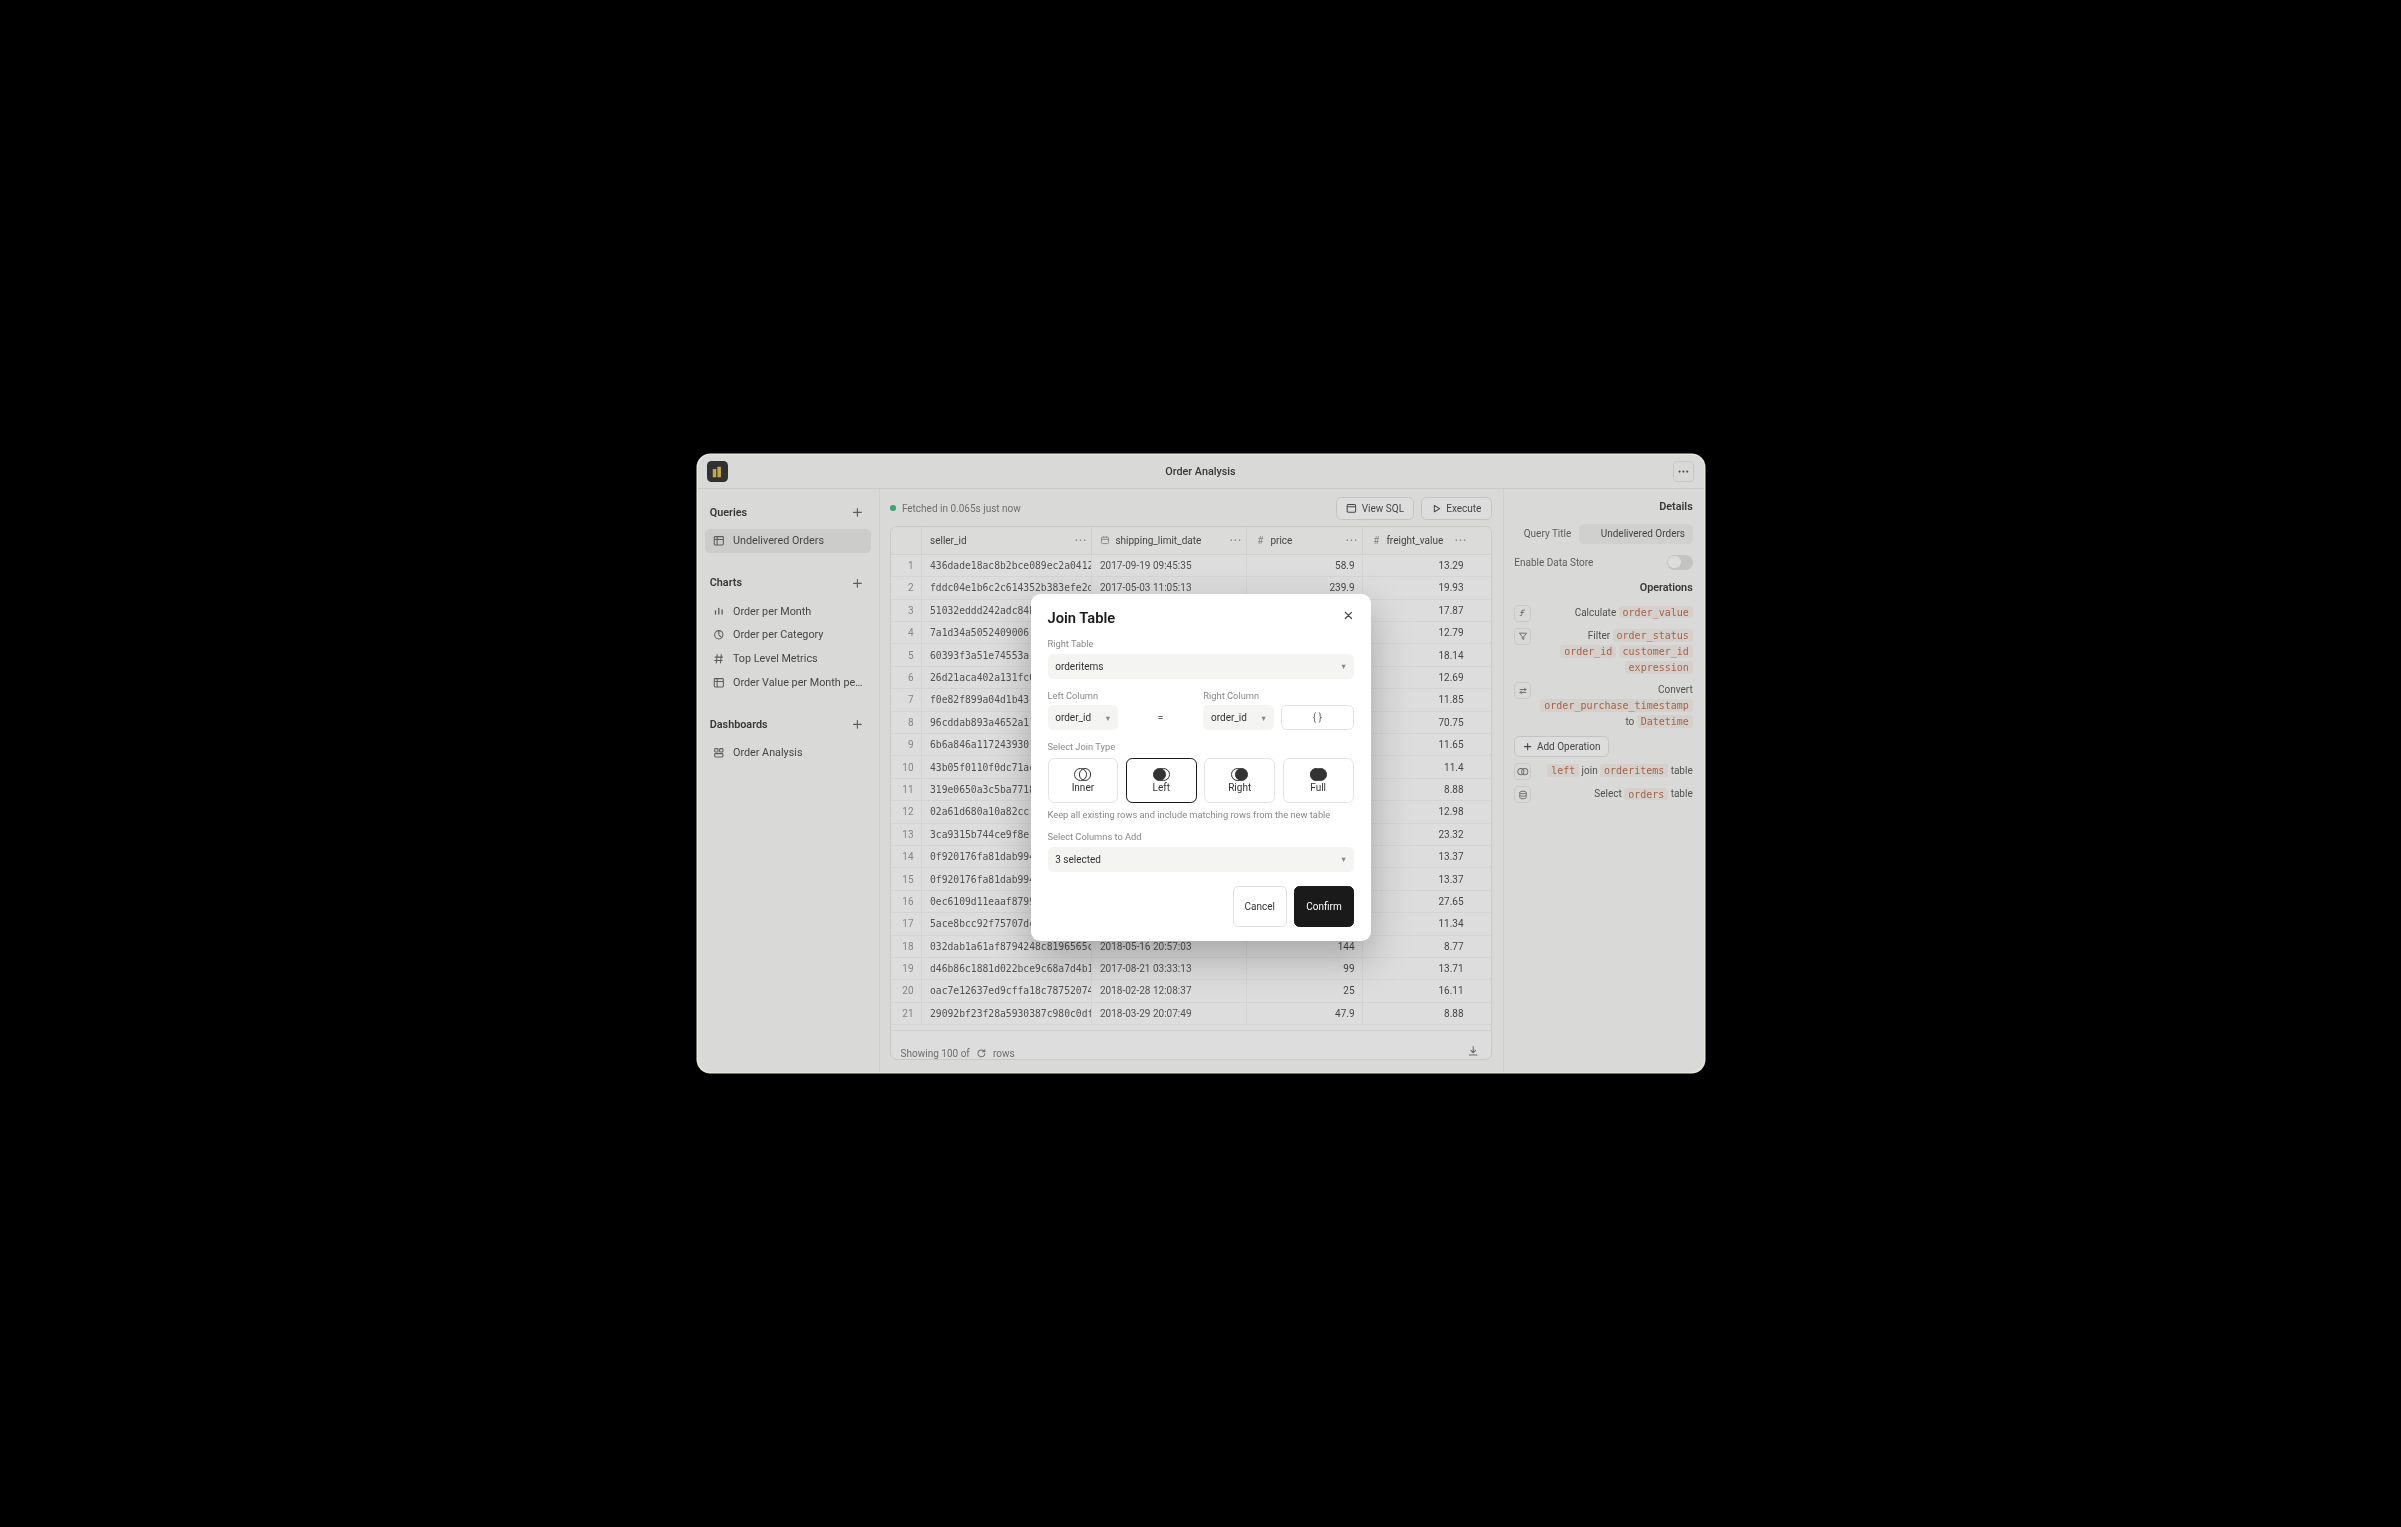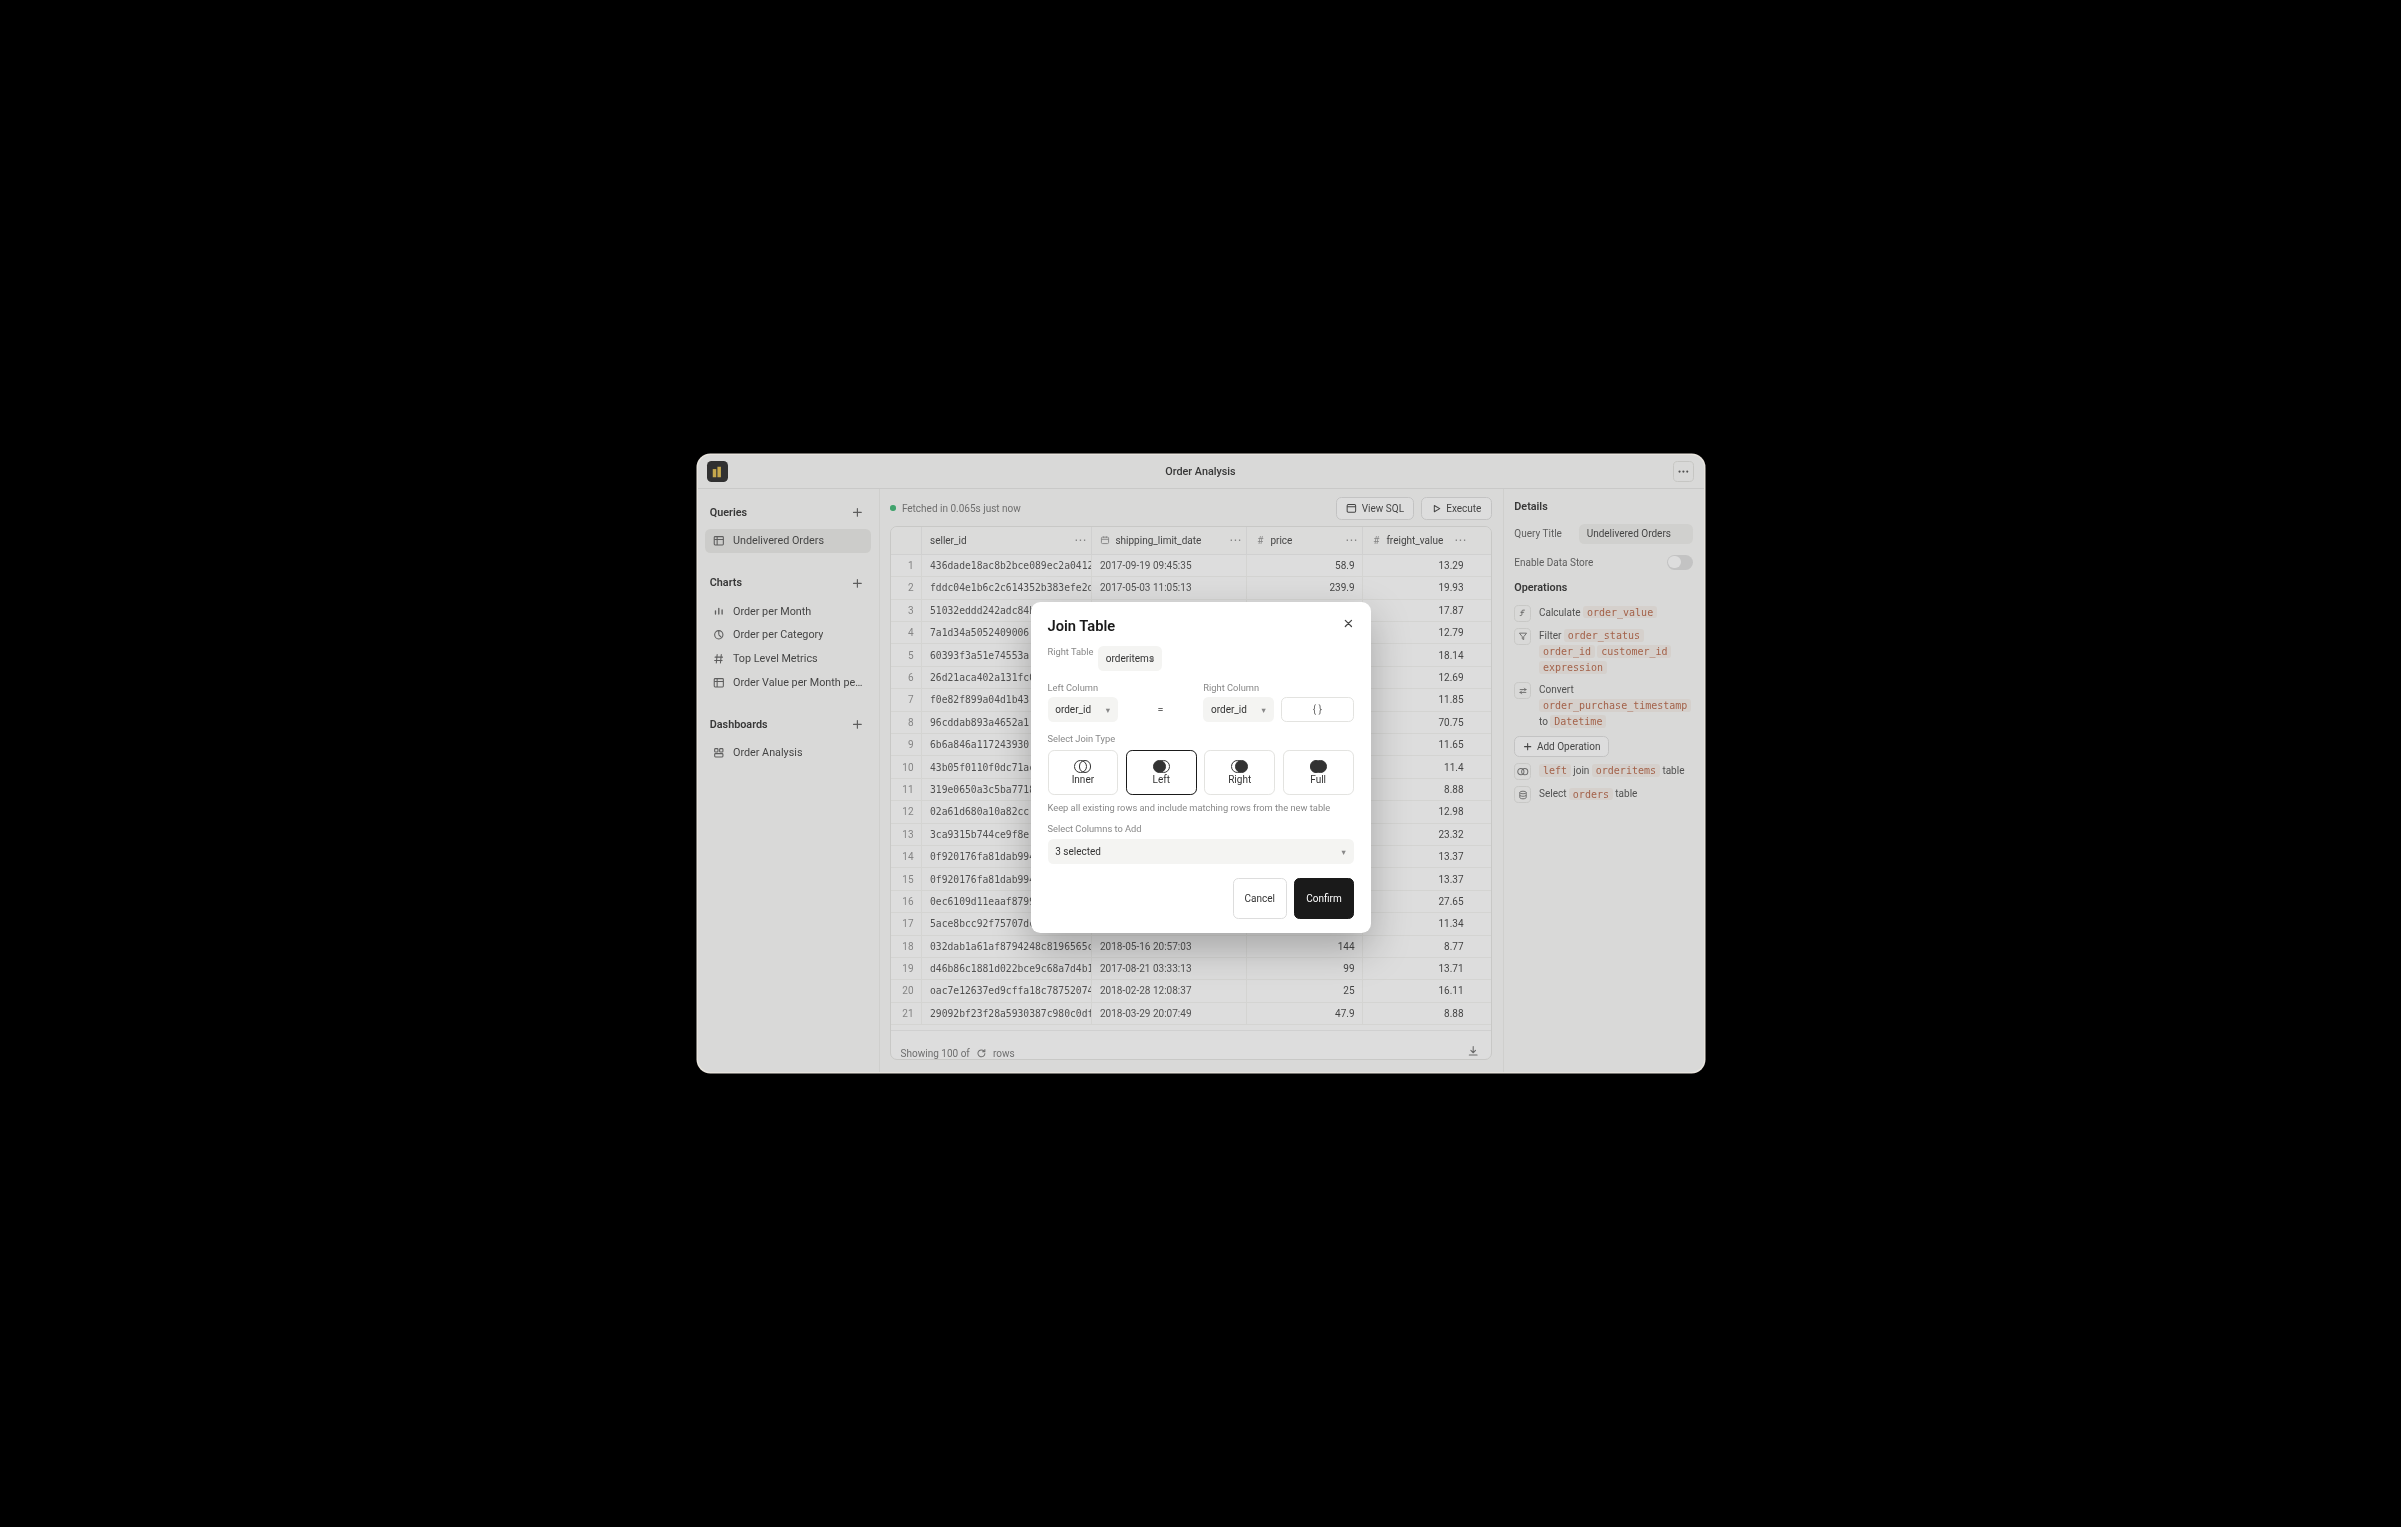--- a/index.html
+++ b/index.html
@@ -98,21 +98,21 @@
   .td.date { width:155px;color:#444; }
   .td.price { width:116px;justify-content:flex-end; }
   .td.freight { width:108px;justify-content:flex-end; }
   .tfoot {
     height:29px;border-top:0.8px solid #eee;display:flex;align-items:flex-end;padding:0 9.3px;
     color:#6b6b6b;font-size:10px;gap:6.2px;
   }
   .tfoot .dl { margin-left:auto;width:14px;height:14px;color:#666; }
 
   .details {
-    width:201px;border-left:0.8px solid #ececea;padding:10.8px 10.8px;display:flex;flex-direction:column;gap:10.8px;
+    width:201px;border-left:0.8px solid #ececea;padding:10.8px 10.8px;display:flex;flex-direction:column;gap:10.8px;text-align:right;
   }
   .details h3 { font-size:10.8px;font-weight:600;color:#222; }
   .det-row { display:flex;align-items:center;gap:7.7px;font-size:10px;color:#555; }
   .det-row .label { flex:0 0 57px; }
   .title-field {
     flex:1;background:#eeeeeb;border-radius:5.4px;padding:4.6px 7.7px;color:#333;font-size:10px;
   }
   .toggle {
     width:26px;height:15.5px;border-radius:7.7px;background:#ddd;position:relative;margin-left:auto;
   }
@@ -594,21 +594,21 @@
 
   <div class="scrim">
     <div class="modal">
       <h2>Join Table</h2>
       <div class="close">
         <svg width="10.8" height="10.8" viewBox="0 0 14 14">
             <path d="M3 3l8 8M11 3l-8 8" stroke="currentColor" stroke-width="1.6" stroke-linecap="round"></path>
           </svg>
       </div>
 
-      <div style="display:flex;flex-direction:row;gap:4.6px">
+      <div style="display:flex;flex-direction:column;gap:4.6px">
         <div class="field-label">Right Table</div>
         <div class="select">
           <span>orderitems</span>
           <span class="chev">▾</span>
         </div>
       </div>
 
       <div class="two-col">
         <div>
           <div class="field-label">Left Column</div>

